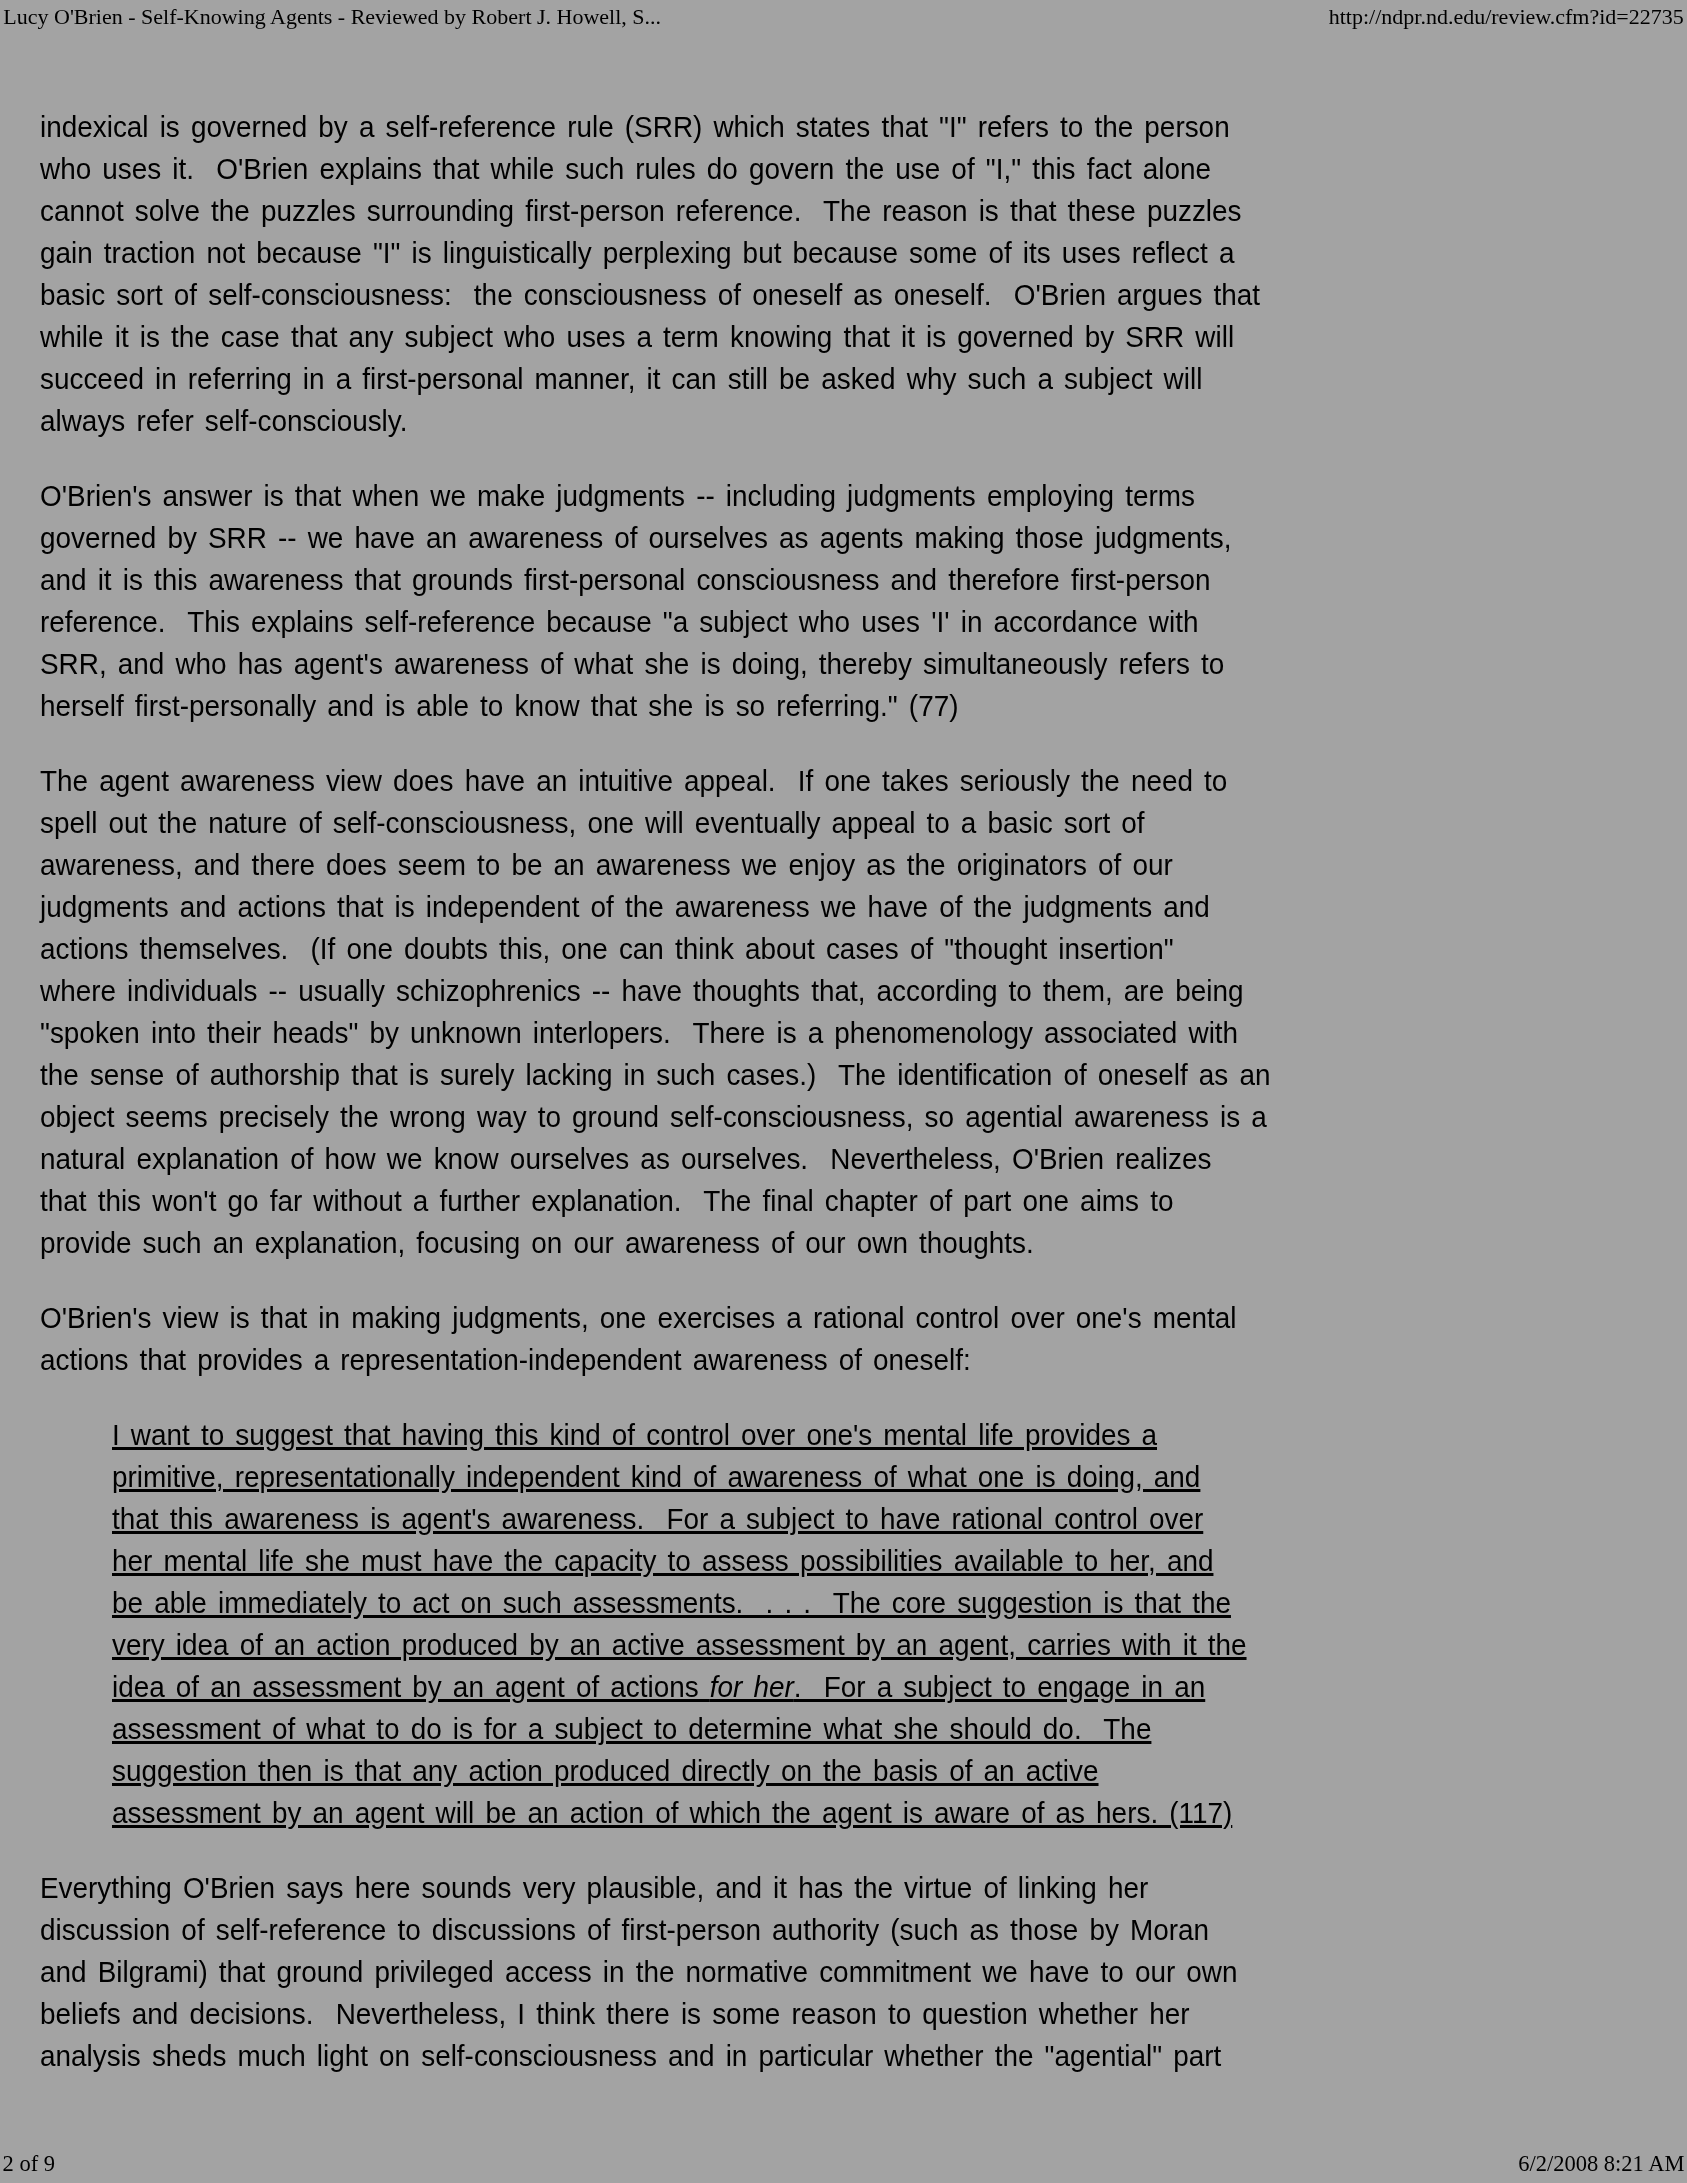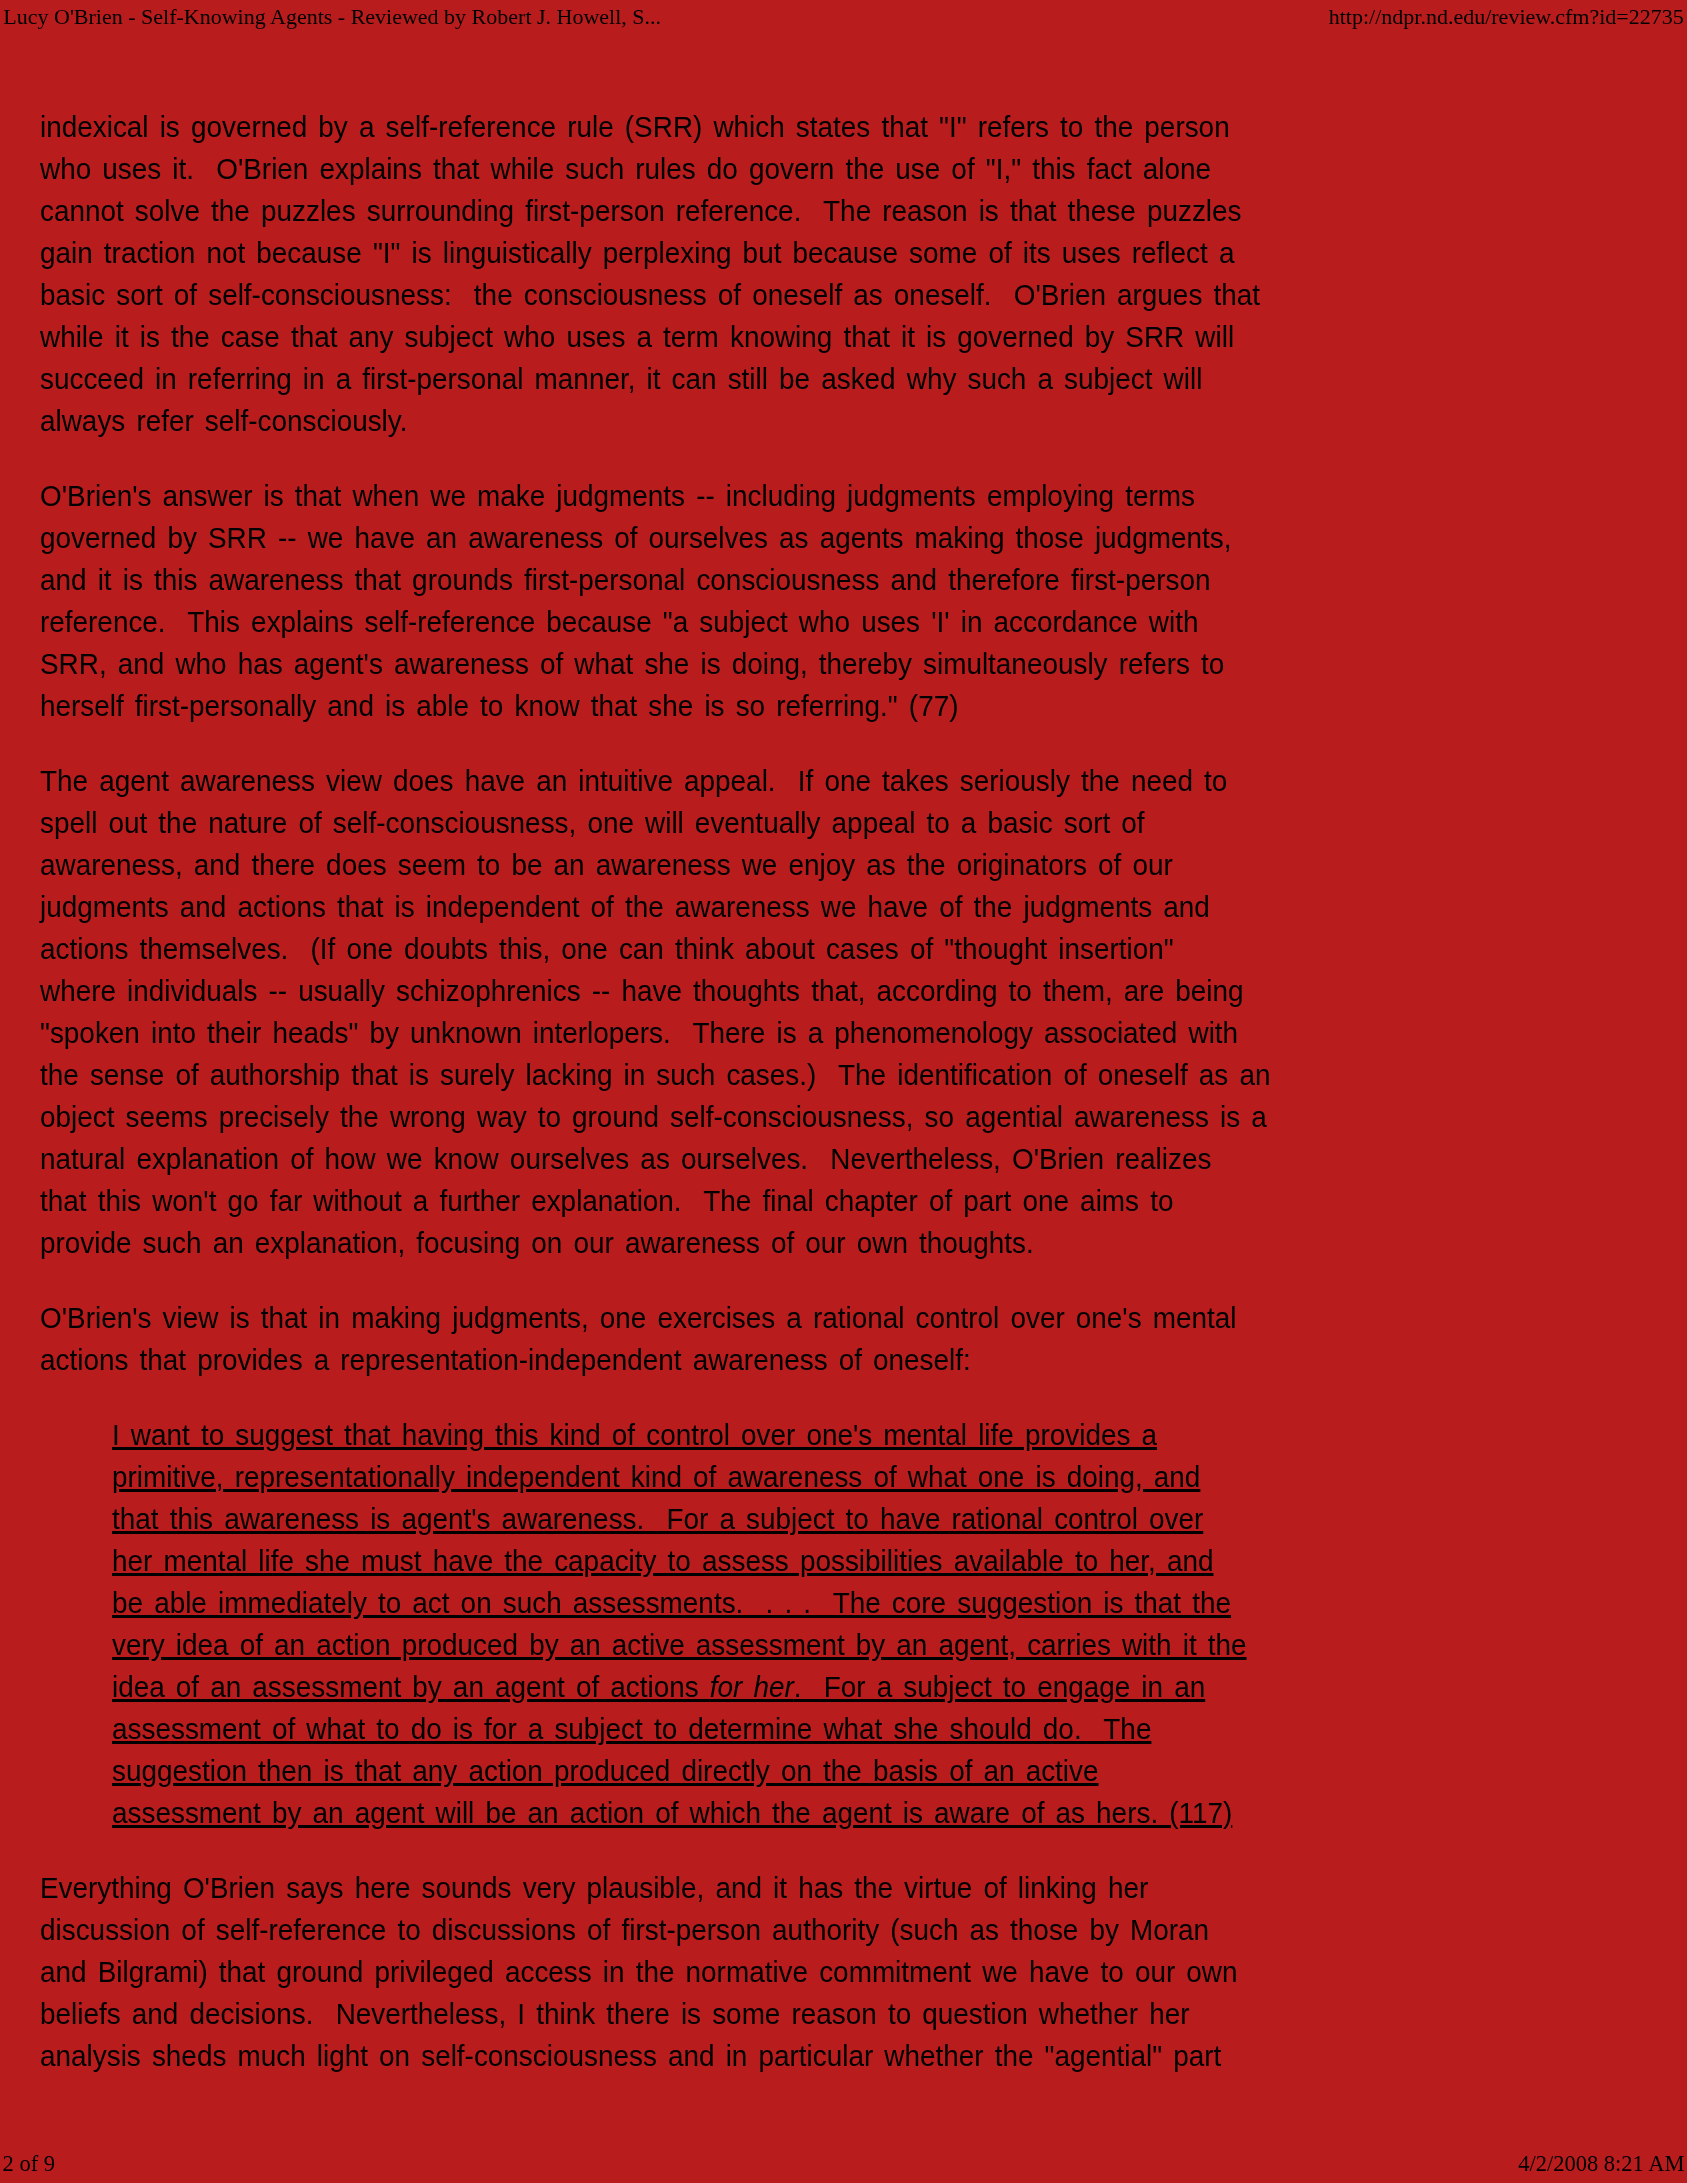--- a/index.html
+++ b/index.html
@@ -1,20 +1,20 @@
 <!DOCTYPE html>
 <html style="font-size:10.6px"><head>
 <meta charset="utf-8">
 <style>
   html, body { margin: 0; padding: 0; background: #ffffff; }
   .page {
     position: relative;
     width: 1687px;
     height: 2183px;
-    background: #b91c1c;
+    background: #a3a3a3;
     color: #000000;
     overflow: hidden;
   }
   .pageheader {
     position: absolute;
     top: 4px;
     left: 3.3px;
     right: 3.3px;
     display: flex;
     justify-content: space-between;
@@ -117,17 +117,17 @@
         <div class="line"><span class="seg">Everything O'Brien says here sounds very plausible, and it has the virtue of linking her</span></div>
         <div class="line"><span class="seg">discussion of self-reference to discussions of first-person authority (such as those by Moran</span></div>
         <div class="line"><span class="seg">and Bilgrami) that ground privileged access in the normative commitment we have to our own</span></div>
         <div class="line"><span class="seg">beliefs and decisions.  Nevertheless, I think there is some reason to question whether her</span></div>
         <div class="line"><span class="seg">analysis sheds much light on self-consciousness and in particular whether the "agential" part</span></div>
       </div>
   </div>
 
   <div class="pagefooter">
     <span>2 of 9</span>
-    <span>4/2/2008 8:21 AM</span>
+    <span>6/2/2008 8:21 AM</span>
   </div>
 
 </div>
 
 
 </body></html>

